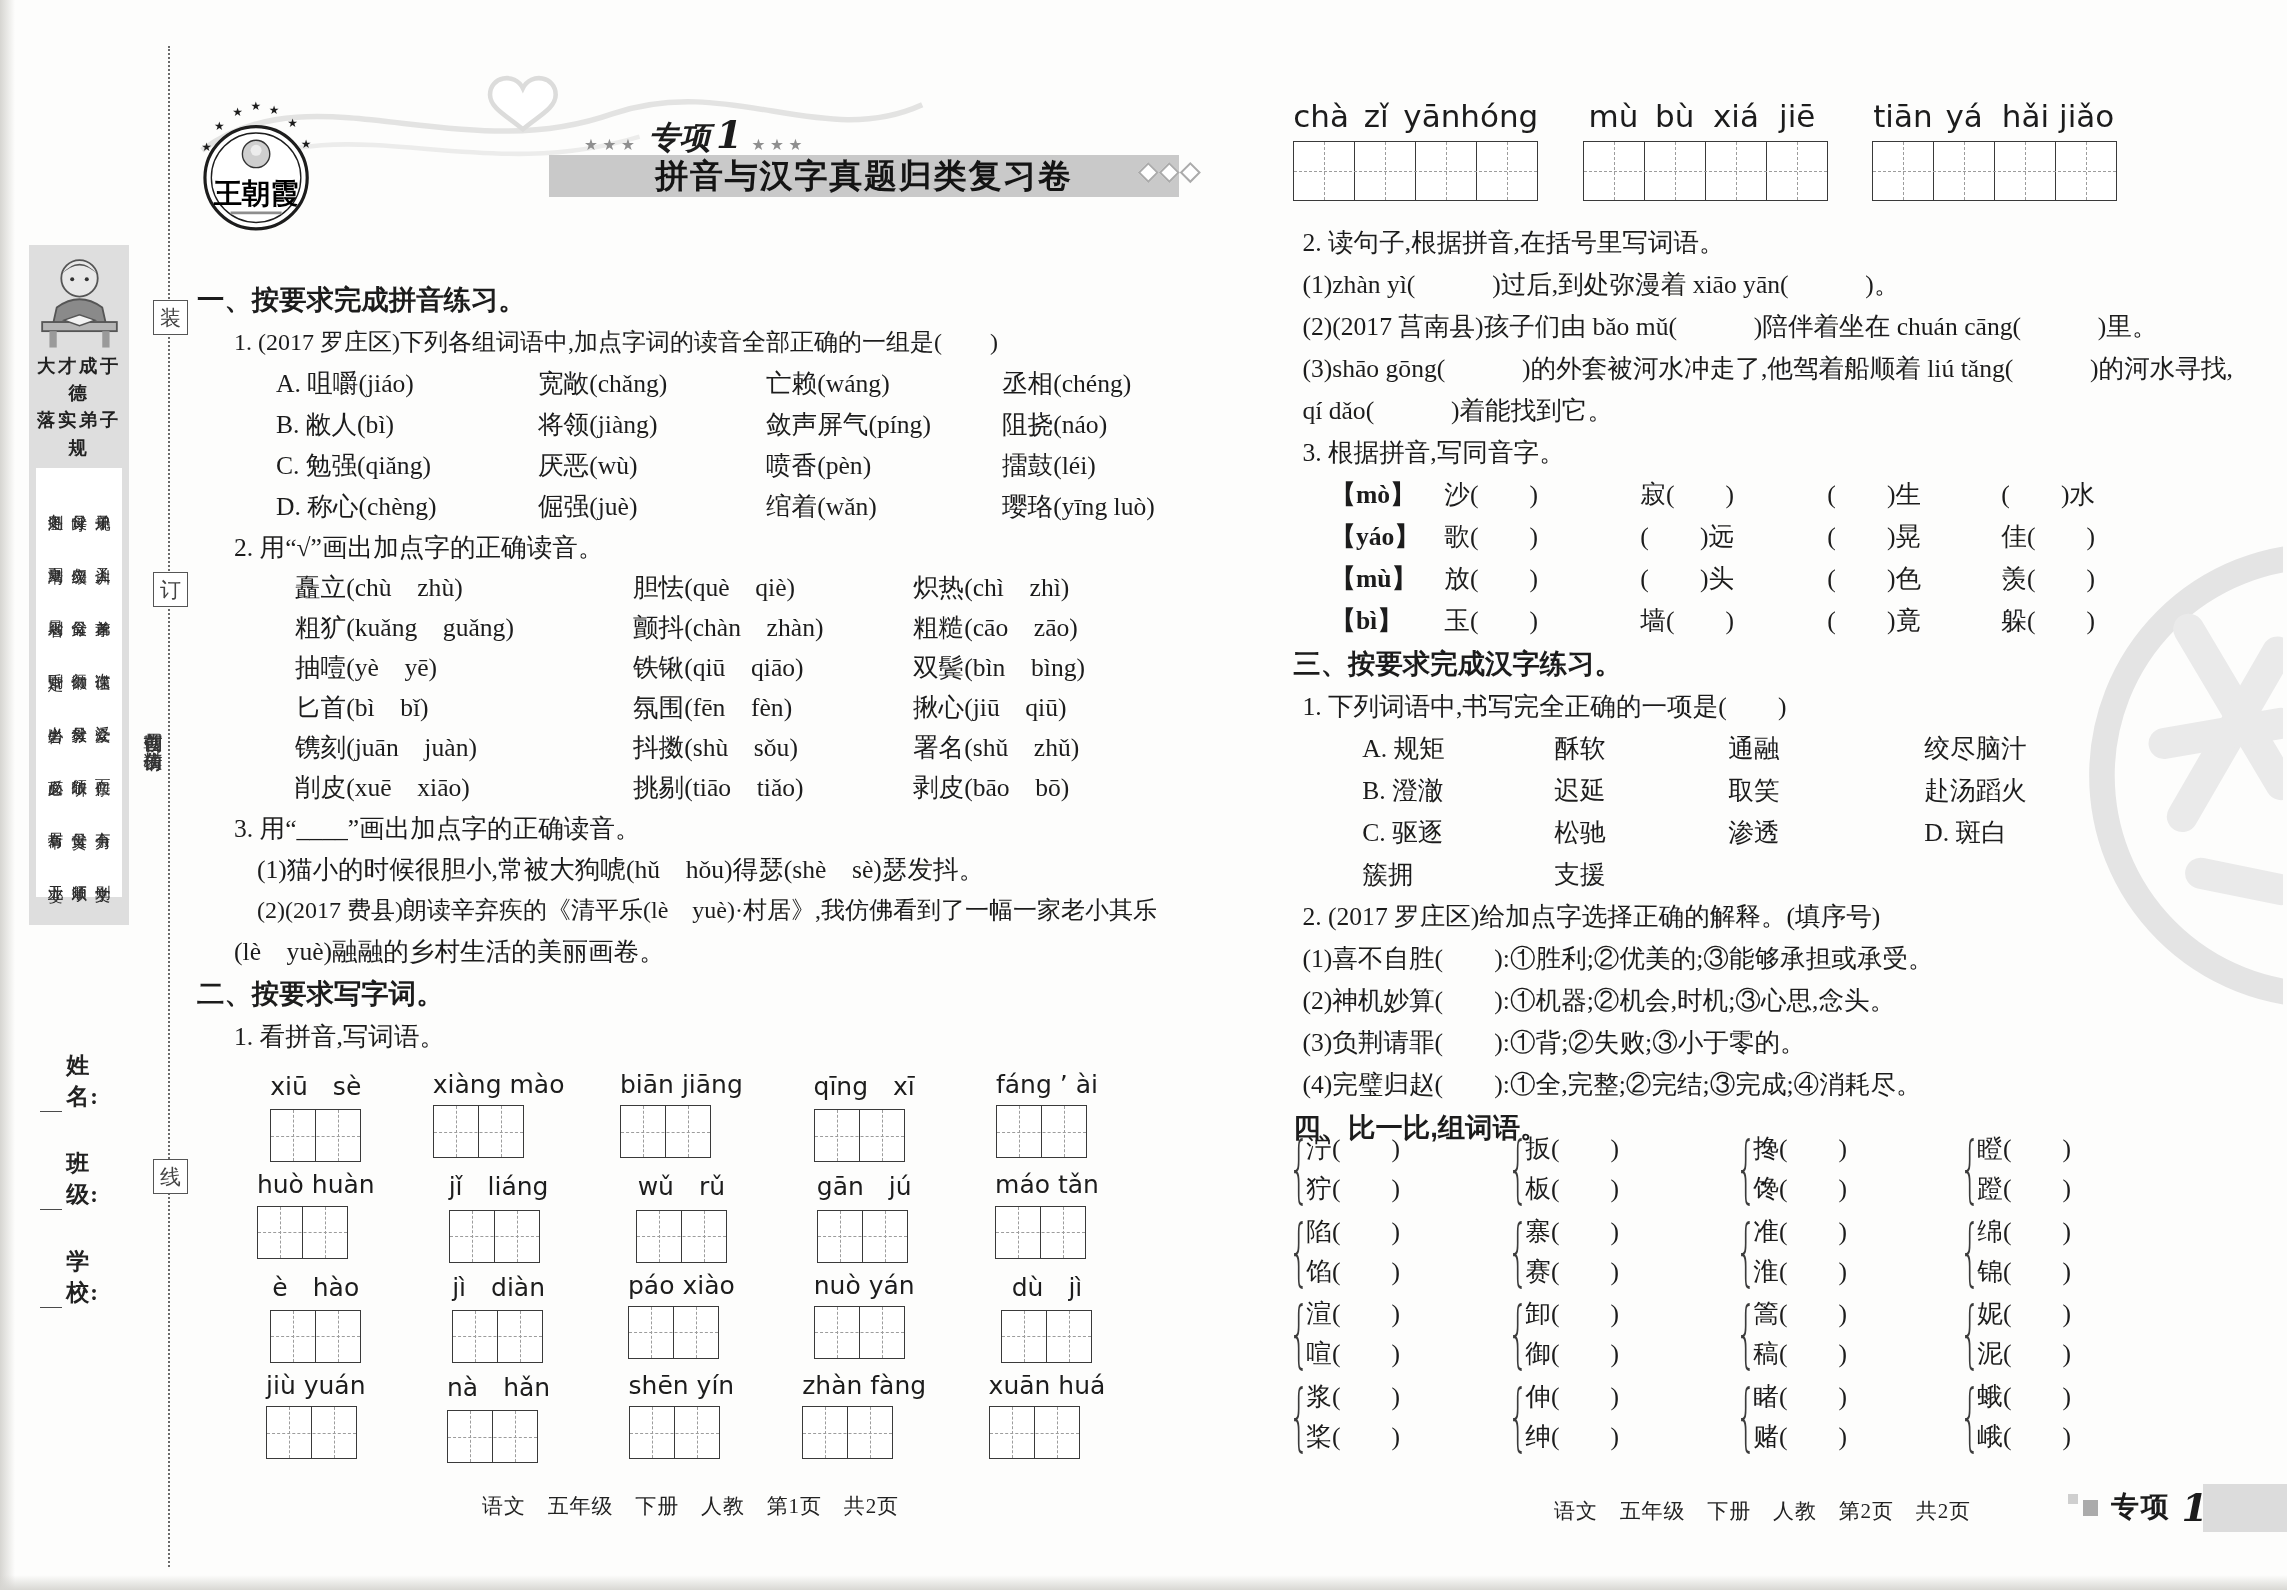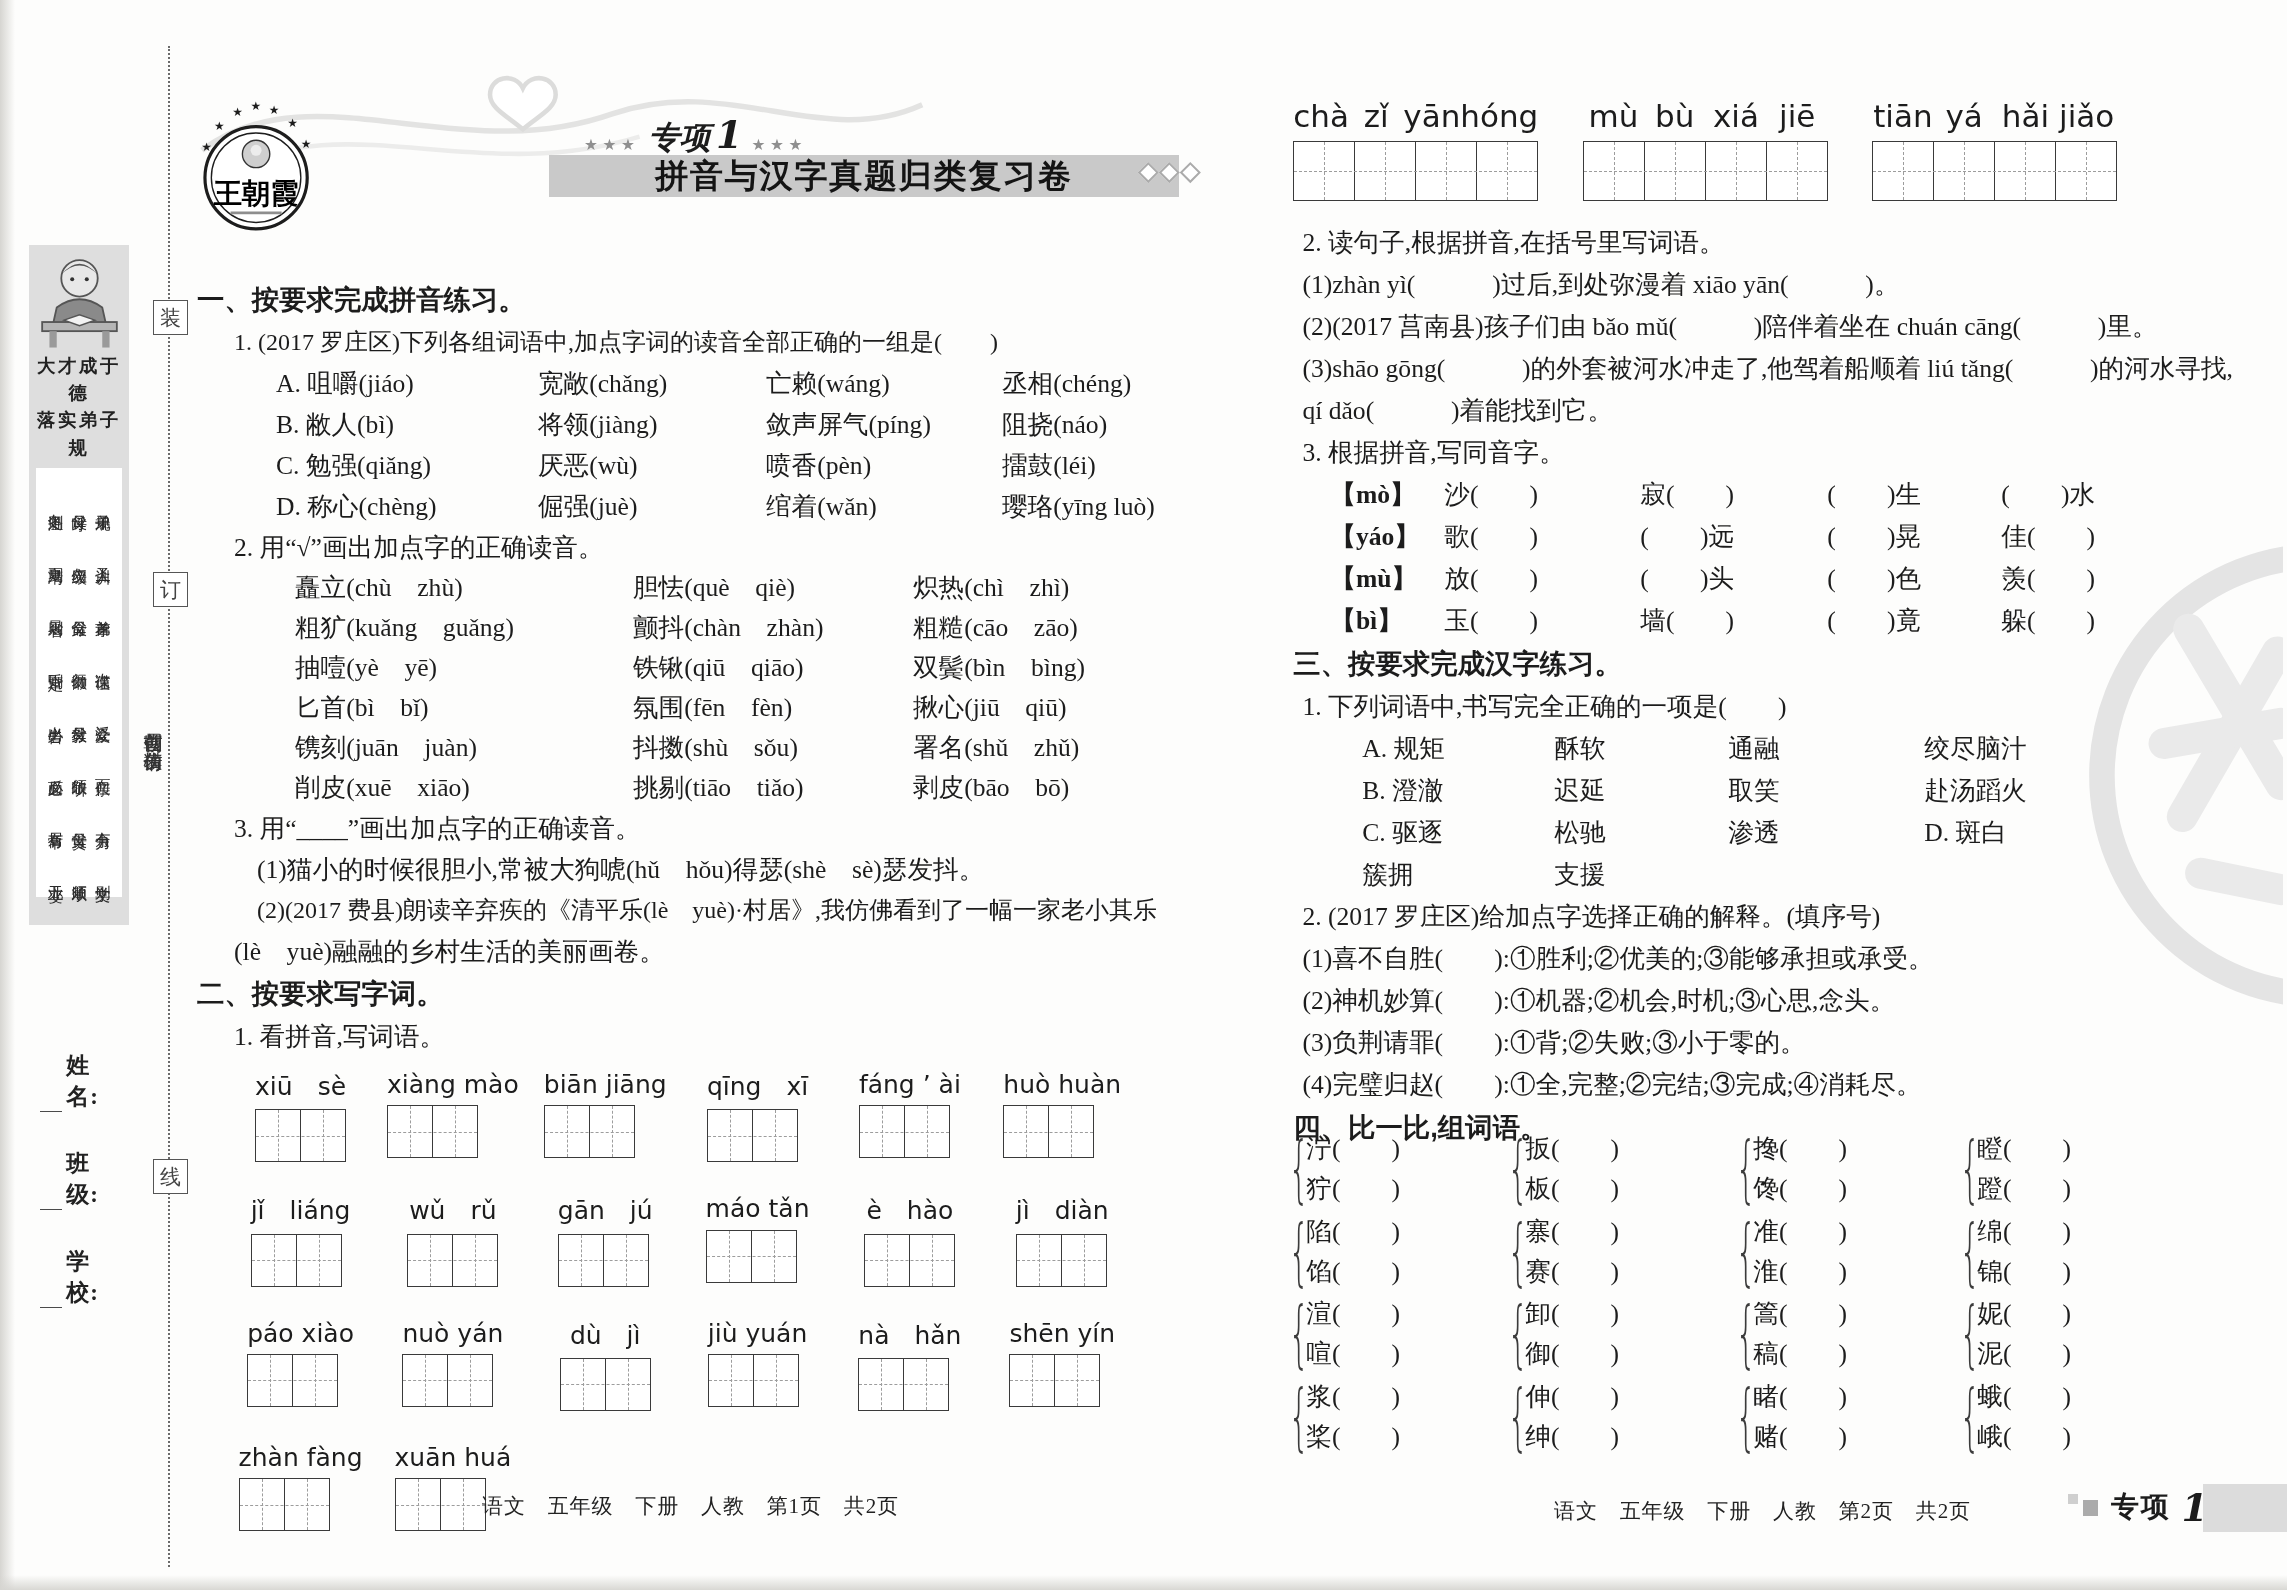--- a/index.html
+++ b/index.html
@@ -67,21 +67,21 @@
               font-size:27.4px; font-weight:bold; height:44px; line-height:44px; }
   .q  { padding-left:37px; height:41px; line-height:41px; }
   .qi { padding-left:60px; height:41px; line-height:41px; }
   .qc { padding-left:37px; height:41px; line-height:41px; }
   .tight { font-size:24px; }
   .grid4 { display:grid; grid-auto-rows:41px; line-height:41px; padding-left:79px;
            grid-template-columns:262px 228px 236px auto; }
   .grid3 { display:grid; grid-auto-rows:40px; line-height:40px; padding-left:98px;
            grid-template-columns:338px 280px auto; }
 
-  .pygrid { display:grid; grid-template-columns:repeat(6,1fr); row-gap:32px;
+  .pygrid { display:grid; grid-template-columns:repeat(5,1fr); row-gap:8px;
             margin:12.8px 0 0 27.4px; width:914px; justify-items:center; }
   .py { text-align:center; font-family:"DejaVu Sans","Liberation Sans",sans-serif;
         font-size:25px; margin-bottom:6.4px; white-space:pre; }
   .wbox { display:flex; position:relative; border:1.8px solid #3a3a3a; background:#fff;
           width:91px; height:53px; }
   .wbox .cell { position:relative; flex:1; border-left:1.8px solid #3a3a3a; }
   .wbox .cell:first-child { border-left:none; }
   .wbox .cell::before { content:""; position:absolute; left:50%; top:0; bottom:0;
                         border-left:0.9px dashed #9d9d9d; }
   .wbox::after { content:""; position:absolute; left:0; right:0; top:50%;

